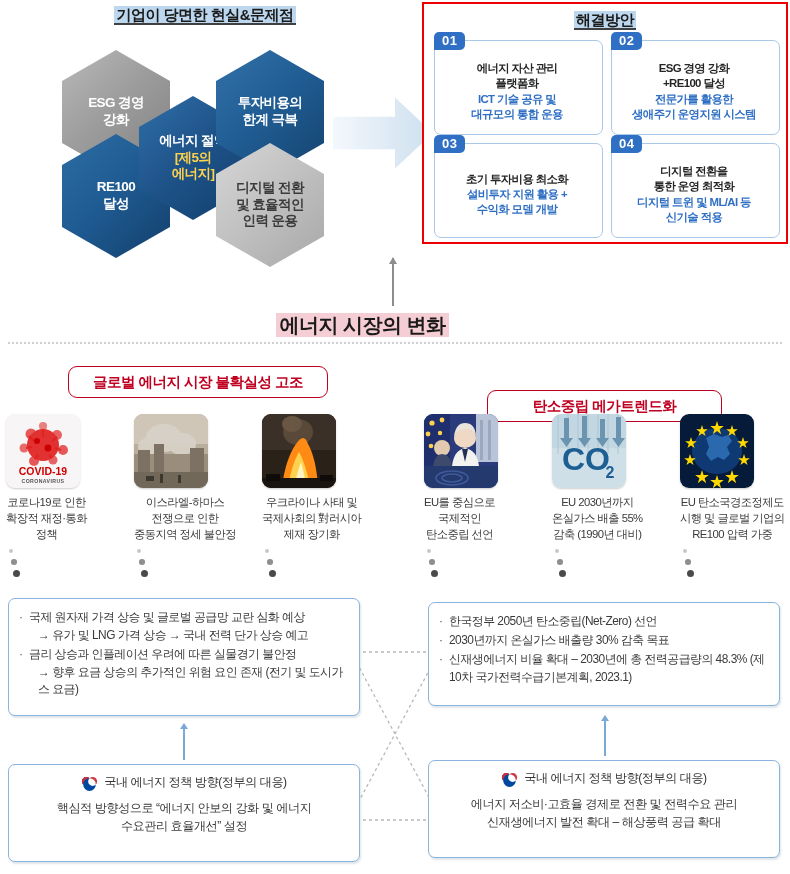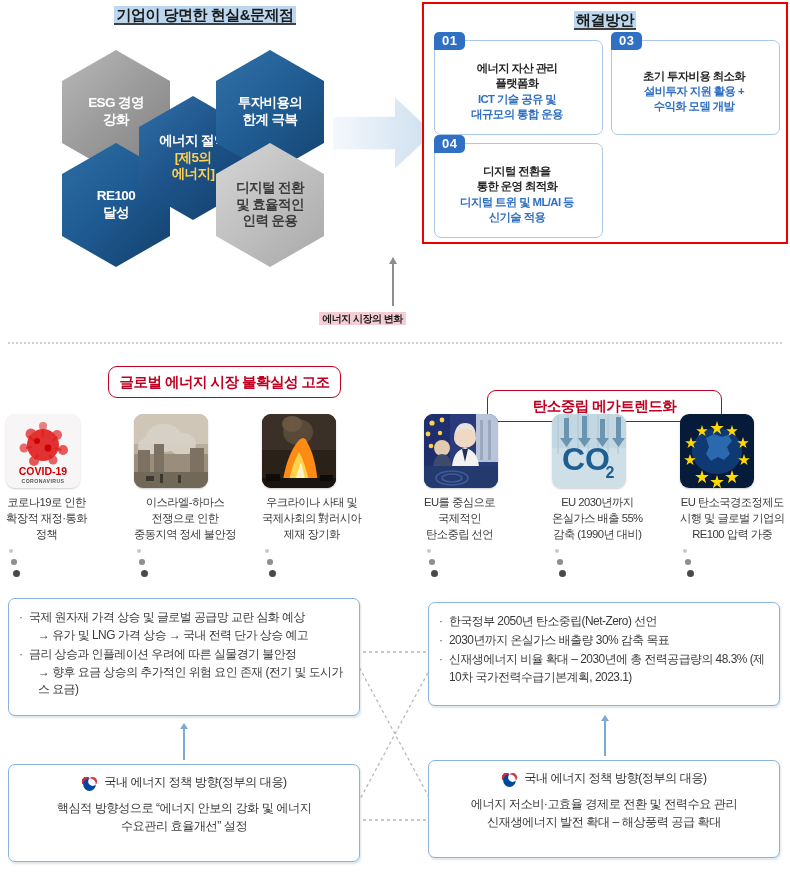--- a/index.html
+++ b/index.html
@@ -91,21 +91,21 @@
     left: 392px; top: 258px; width: 2px; height: 48px; background: #8d8d8d;
   }
   .uparrow-mid::before {
     content: ""; position: absolute; left: -3.5px; top: -1px;
     width: 0; height: 0;
     border-left: 4.5px solid transparent; border-right: 4.5px solid transparent;
     border-bottom: 7px solid #8d8d8d;
   }
   .mid-title {
     left: 0; top: 312px; width: 725px;
-    font-size: 10px; font-weight: bold; color: #1a1a1a;
+    font-size: 20px; font-weight: bold; color: #1a1a1a;
     text-align: center; letter-spacing: -0.5px;
   }
   .mid-title span.hl { background: #f5cdd4; padding: 1px 3px; }
   .dotdivider {
     left: 8px; top: 342px; width: 774px; height: 1px;
     border-top: 2px dotted #cfcfcf;
   }
 
   
   .pill {
@@ -178,21 +178,21 @@
 <div class="abs sec-title" style="left:0;top:6px;width:410px;">
   <span class="hl">기업이 당면한 현실&amp;문제점</span>
 </div>
 
 <div class="hexwrap" style="left:0;top:40px;width:340px;height:200px;">
 
   <div class="hex gray" style="left:62px;top:10px;">
     <span>ESG 경영<br>강화</span>
   </div>
 
-  <div class="hex blue" style="left:62px;top:103px;">
+  <div class="hex blue" style="left:62px;top:94px;">
     <span>RE100<br>달성</span>
   </div>
 
   <div class="hex blue2" style="left:139px;top:56px;">
     <span>
       에너지 절약<span class="gold">[제5의<br>에너지]</span>
     </span>
   </div>
 
   <div class="hex blue3" style="left:216px;top:10px;">
@@ -215,20 +215,29 @@
     <div class="sol-card">
       <div class="sol-badge">01</div>
       <div class="sol-body">
         <span class="dark">에너지 자산 관리</span>
         <span class="dark">플랫폼화</span>
         <span class="accent">ICT 기술 공유 및</span>
         <span class="accent">대규모의 통합 운용</span>
       </div>
     </div>
 
+    <div class="sol-card">
+      <div class="sol-badge">02</div>
+      <div class="sol-body">
+        <span class="dark">ESG 경영 강화</span>
+        <span class="dark">+RE100 달성</span>
+        <span class="accent">전문가를 활용한</span>
+        <span class="accent">생애주기 운영지원 시스템</span>
+      </div>
+    </div>
 
     <div class="sol-card">
       <div class="sol-badge">03</div>
       <div class="sol-body">
         <span class="dark">초기 투자비용 최소화</span>
         <span class="accent">설비투자 지원 활용 +</span>
         <span class="accent">수익화 모델 개발</span>
       </div>
     </div>
 
@@ -244,21 +253,21 @@
 
   </div>
 </div>
 
 <div class="abs uparrow-mid"></div>
 <div class="abs mid-title">
   <span class="hl">에너지 시장의 변화</span>
 </div>
 <div class="abs dotdivider"></div>
 
-<div class="abs pill" style="left:68px;top:366px;width:233px;height:32px;margin-left:40px;">
+<div class="abs pill" style="left:68px;top:366px;width:260px;height:32px;">
   <span>글로벌 에너지 시장 불확실성 고조</span>
 </div>
 <div class="abs pill" style="left:487px;top:366px;width:235px;height:32px;margin-top:24px;">
   <span>탄소중립 메가트렌드화</span>
 </div>
 
 <div class="trio" style="left:6px;top:414px;">
 
   <div class="cell">
     <div class="thumb" style="background:#f5f5f5;">

